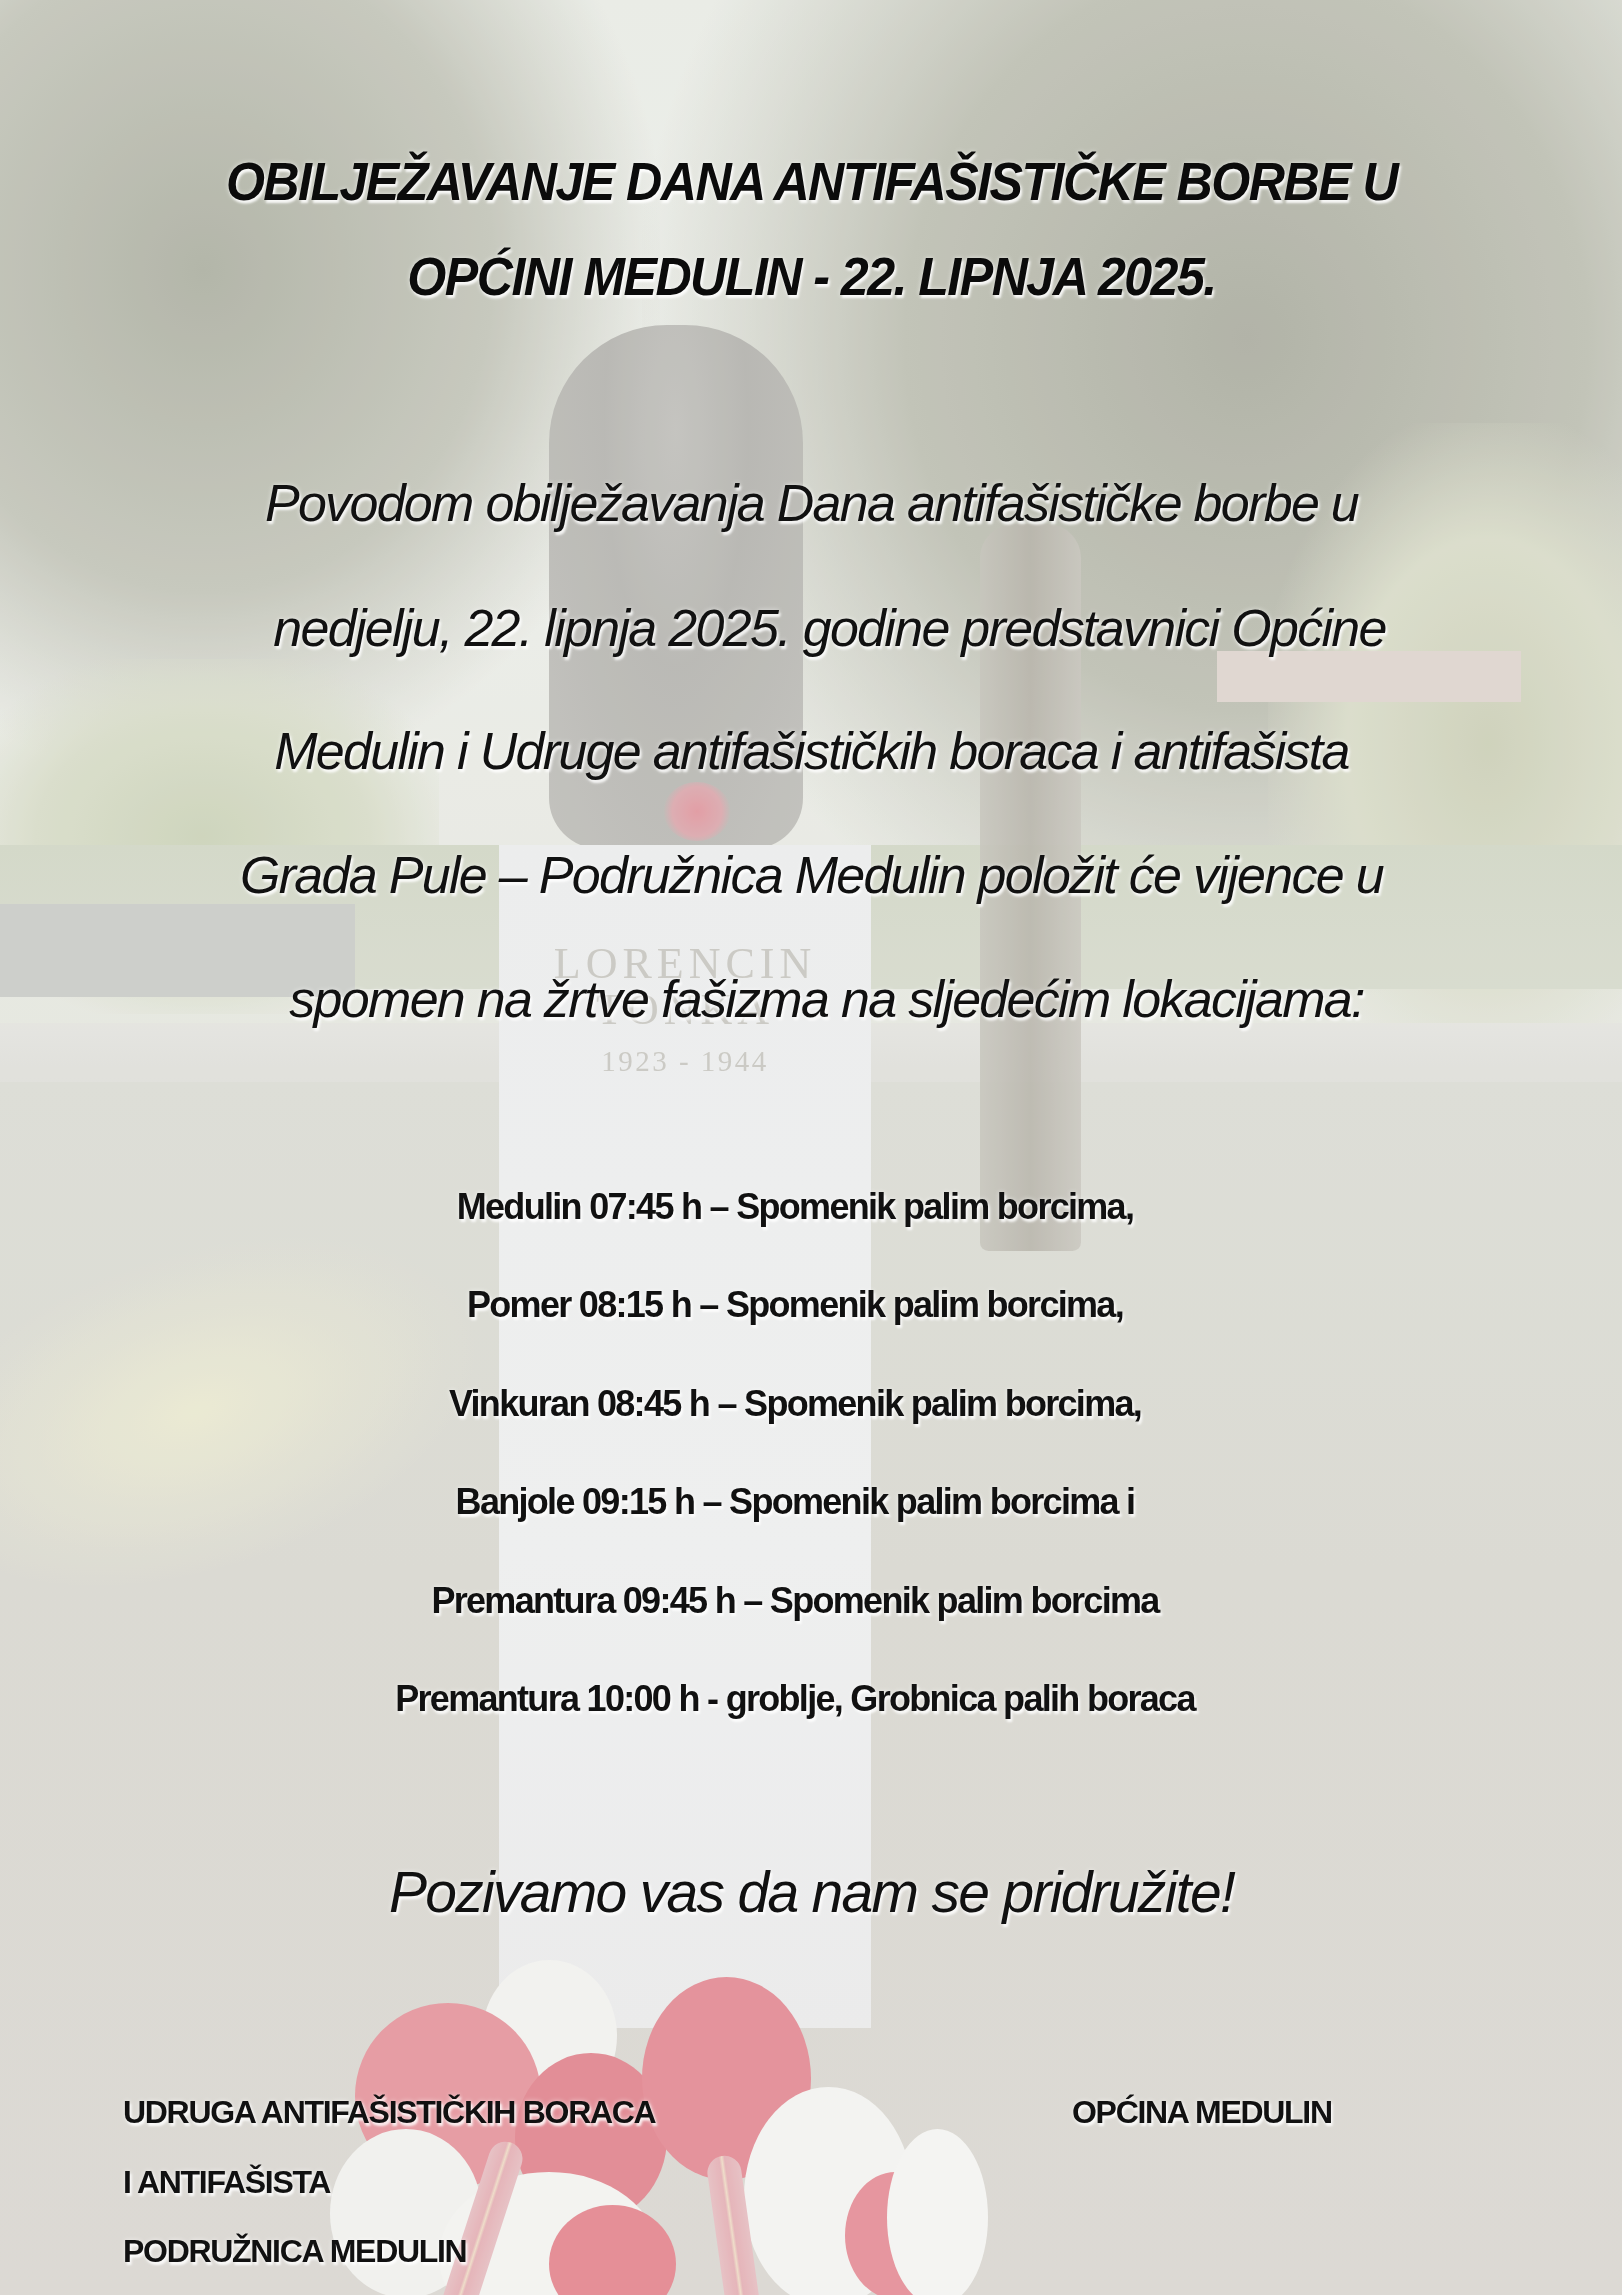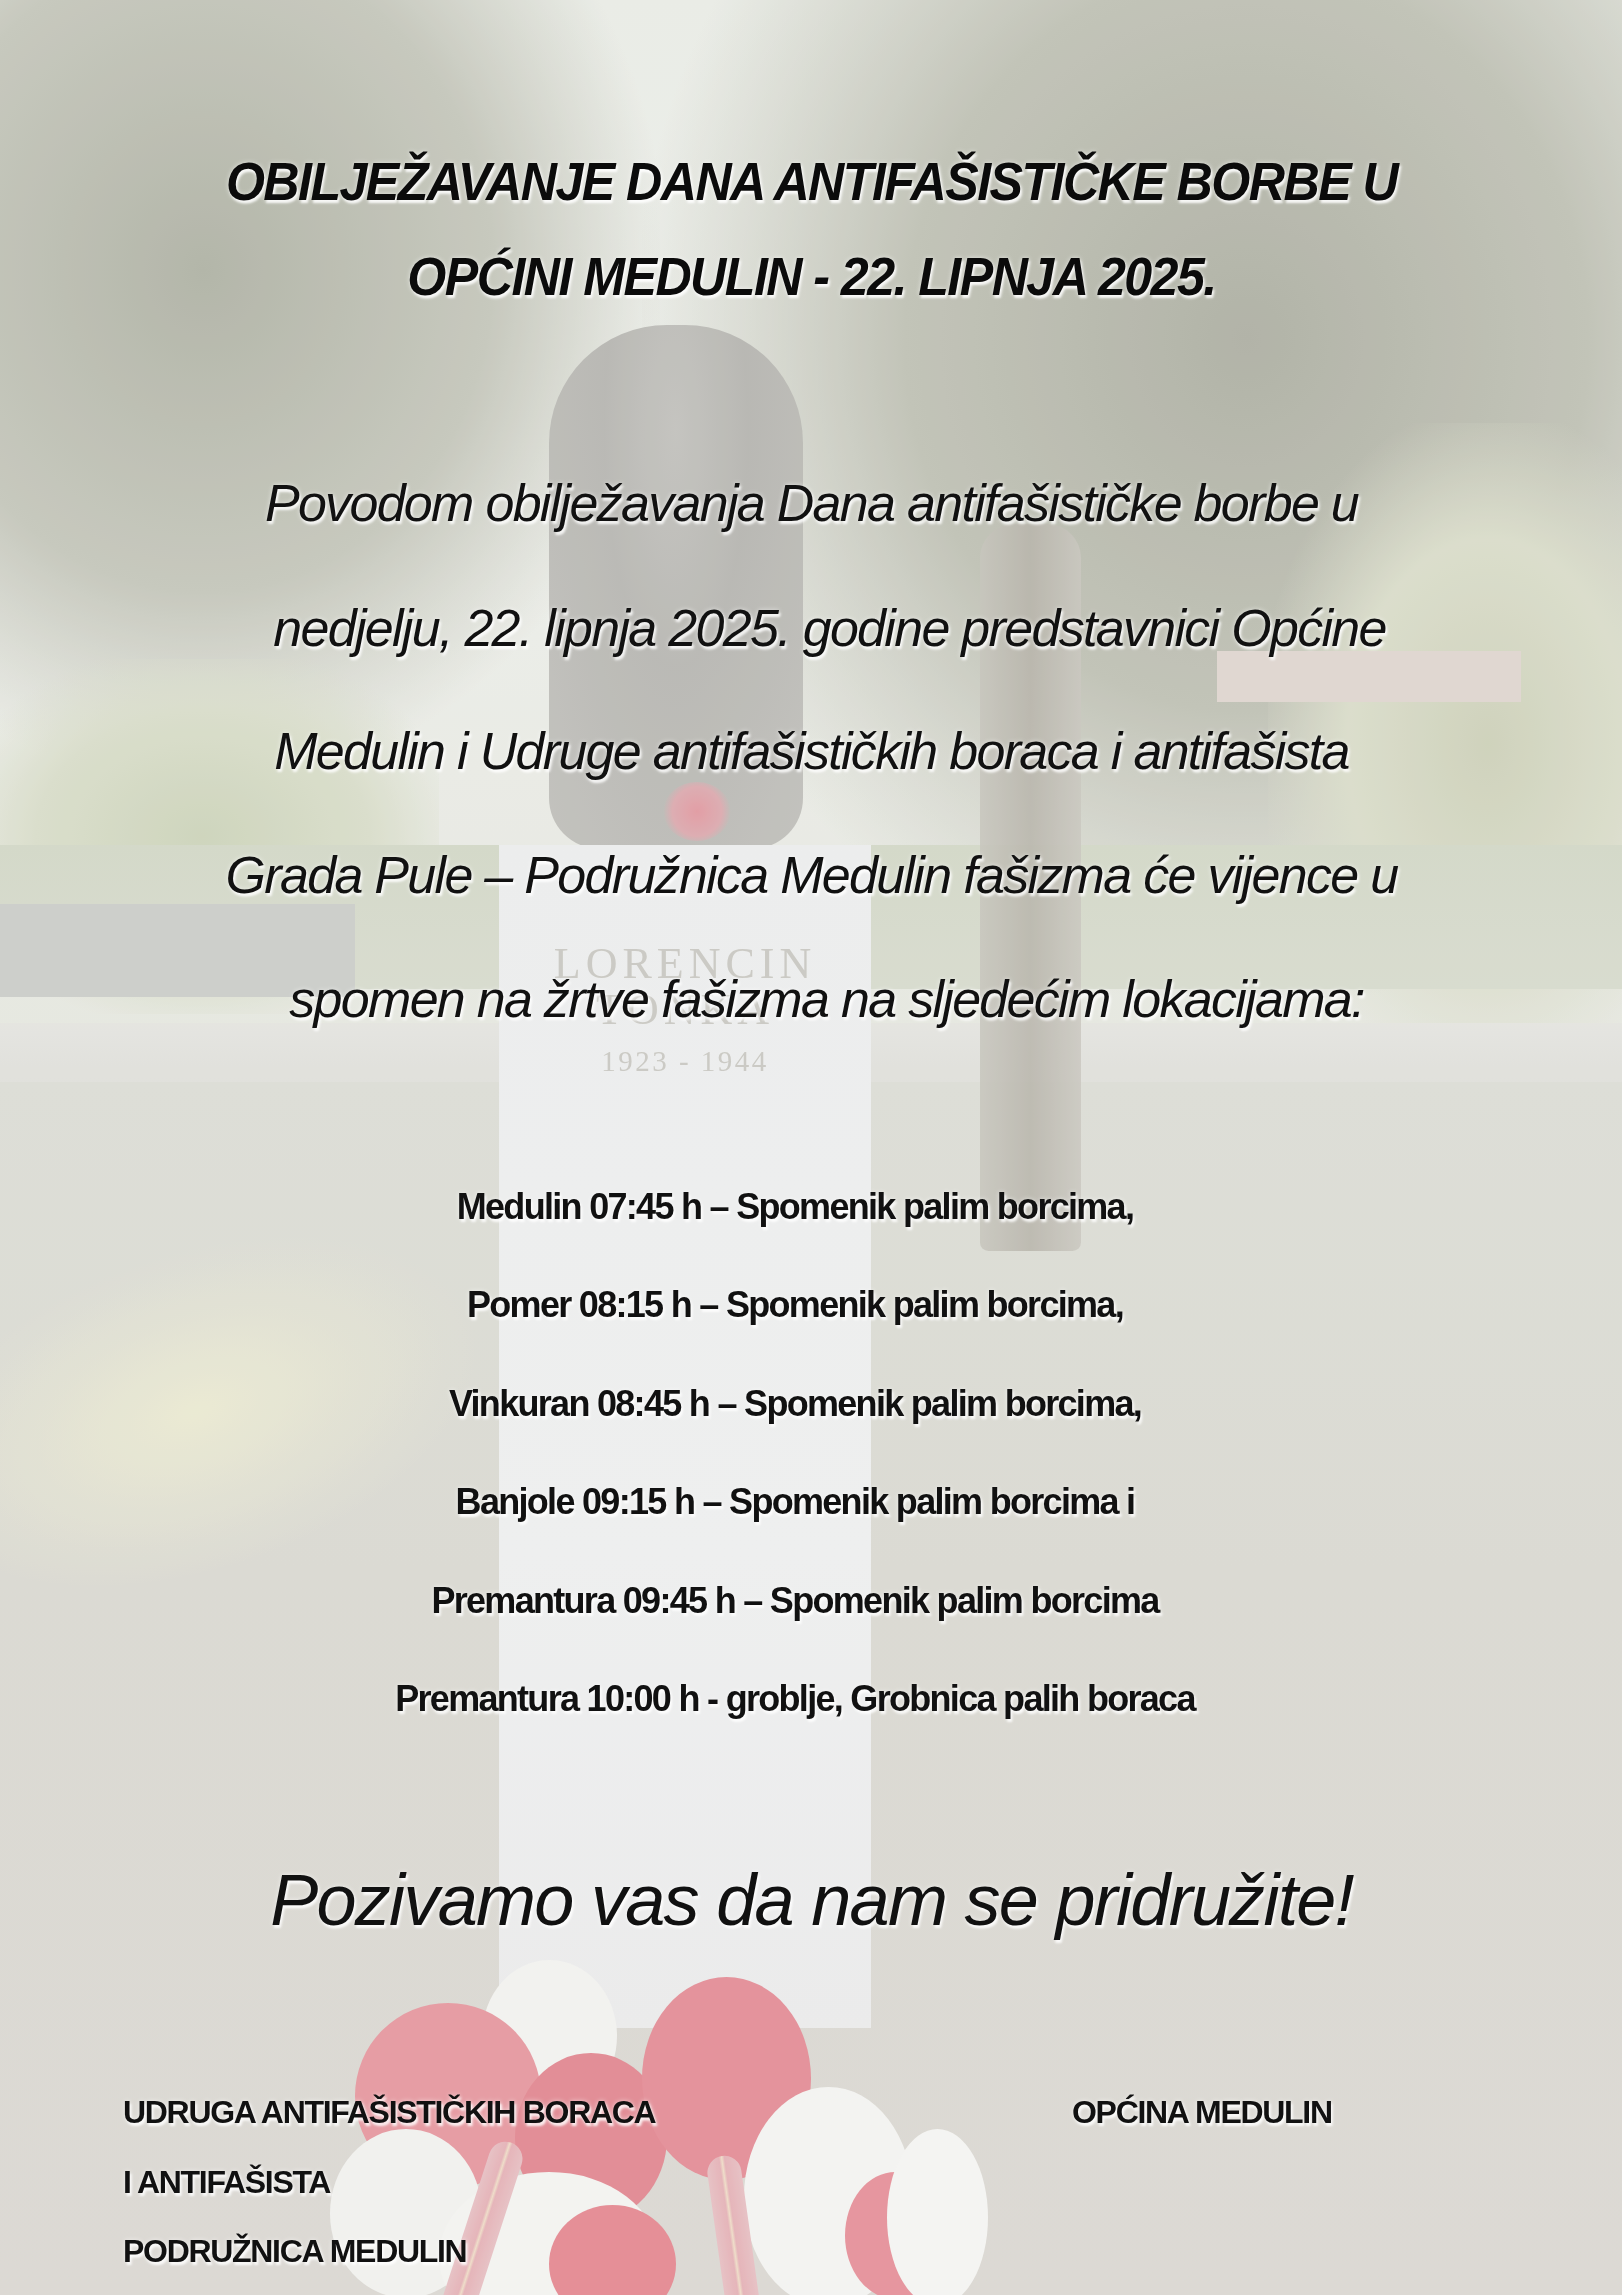--- a/index.html
+++ b/index.html
@@ -108,21 +108,21 @@
       font-size: 52px; color: #111; letter-spacing: -1.7px;
     }
     .schedule-line {
       position: absolute; left: 0; width: 1590px; text-align: center;
       font-family: "Liberation Sans", sans-serif; font-weight: 700;
       font-size: 36px; color: #111; letter-spacing: -1.7px;
     }
     .invite {
       position: absolute; left: 0; width: 1623px; top: 1859px; text-align: center;
       font-family: "Liberation Sans", sans-serif; font-style: italic;
-      font-size: 72px; color: #111; letter-spacing: -1.7px;
+      font-size: 57px; color: #111; letter-spacing: -1.7px;
     }
     .footer-line {
       position: absolute; font-family: "Liberation Sans", sans-serif; font-weight: 700;
       font-size: 32px; color: #111; letter-spacing: -1.3px;
     }
   </style>
 </head>
 <body>
 
 <div class="bg">
@@ -163,21 +163,21 @@
   <div class="veil"></div>
 </div>
 
 <div class="content">
   <div class="title l1 t-shadow">OBILJEŽAVANJE DANA ANTIFAŠISTIČKE BORBE U</div>
   <div class="title l2 t-shadow">OPĆINI MEDULIN - 22. LIPNJA 2025.</div>
 
   <div class="intro t-shadow" style="top:473px;">Povodom obilježavanja Dana antifašističke borbe u</div>
   <div class="intro t-shadow" style="top:598px;padding-left:18px;">nedjelju, 22. lipnja 2025. godine predstavnici Općine</div>
   <div class="intro t-shadow" style="top:721px;">Medulin i Udruge antifašističkih boraca i antifašista</div>
-  <div class="intro t-shadow" style="top:845px;">Grada Pule – Podružnica Medulin fašizma će vijence u</div>
+  <div class="intro t-shadow" style="top:845px;">Grada Pule – Podružnica Medulin položit će vijence u</div>
   <div class="intro t-shadow" style="top:969px;padding-left:15px;">spomen na žrtve fašizma na sljedećim lokacijama:</div>
 
   <div class="schedule-line t-shadow" style="top:1186px;">Medulin 07:45 h  – Spomenik palim borcima,</div>
   <div class="schedule-line t-shadow" style="top:1284px;">Pomer 08:15 h – Spomenik palim borcima,</div>
   <div class="schedule-line t-shadow" style="top:1383px;">Vinkuran 08:45 h – Spomenik palim borcima,</div>
   <div class="schedule-line t-shadow" style="top:1481px;">Banjole 09:15 h – Spomenik palim borcima i</div>
   <div class="schedule-line t-shadow" style="top:1580px;">Premantura 09:45 h – Spomenik palim borcima</div>
   <div class="schedule-line t-shadow" style="top:1678px;">Premantura 10:00 h - groblje, Grobnica palih boraca</div>
 
   <div class="invite t-shadow">Pozivamo vas da nam se pridružite!</div>

